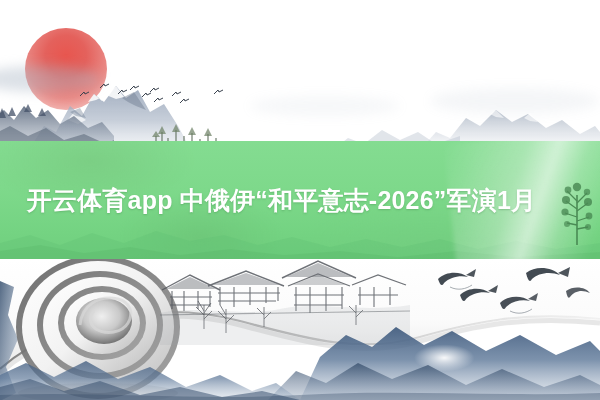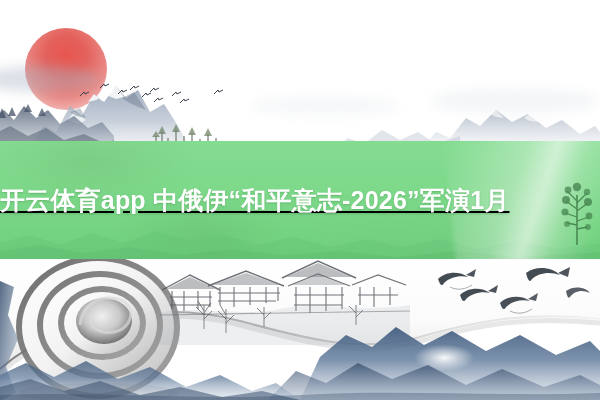--- a/index.html
+++ b/index.html
@@ -73,24 +73,23 @@
   .band-shrub svg{display:block;}
   .band-hill{
     position:absolute;left:0;bottom:0;width:600px;height:34px;
     opacity:.55;
   }
   .band-hill svg{display:block;}
 
   .headline{
     position:absolute;left:0;top:0;width:563px;height:118px;
     display:flex;flex-direction:column;
-    align-items:flex-start;justify-content:center;
+    align-items:center;justify-content:center;
     gap:2px;
     z-index:5;
-    text-decoration:underline;
   }
   .headline .ln{
     color:#ffffff;
     font-size:25px;
     font-weight:700;
     line-height:38px;
     letter-spacing:.2px;
     white-space:nowrap;
     text-shadow:0 1px 2px rgba(60,130,70,.35);
   }

